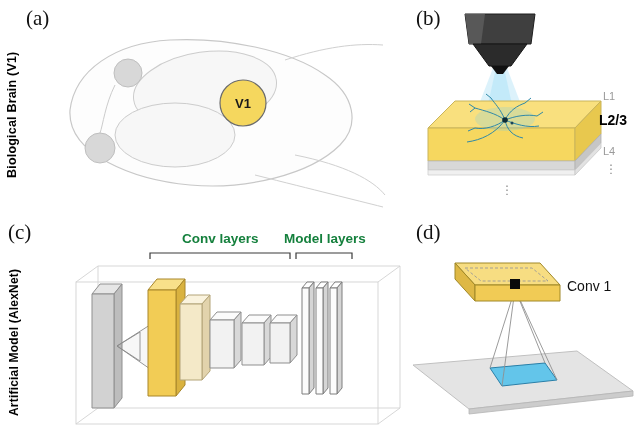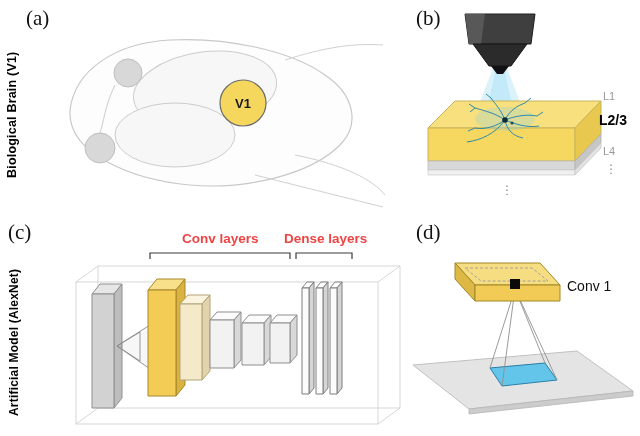--- a/index.html
+++ b/index.html
@@ -12,21 +12,21 @@
     position:absolute; font-family:"Liberation Serif", serif;
     font-size:21px; color:#111;
   }
   .vlabel {
     position:absolute; display:flex; align-items:center; justify-content:center;
     writing-mode:vertical-rl; transform:rotate(180deg);
     font-weight:700; font-size:12.5px; color:#000; letter-spacing:0.2px;
     white-space:nowrap;
   }
   .hlabel {
-    position:absolute; font-weight:700; font-size:13.5px; color:#ef4444;
+    position:absolute; font-weight:700; font-size:13.5px; color:#15803d;
     white-space:nowrap;
   }
   svg { position:absolute; display:block; }
   svg text { font-family:"Liberation Sans", sans-serif; }
   .layer-minor { font-size:11px; fill:#9a9a9a; }
   .layer-major { font-size:14px; font-weight:700; fill:#000; }
   .dots { font-size:12px; fill:#8a8a8a; }
   .conv1-text { font-size:14px; fill:#111; }
   .v1-text { font-size:13px; font-weight:700; fill:#1a1a1a; text-anchor:middle; }
 </style>
@@ -95,21 +95,21 @@
     <text x="188" y="147" class="layer-minor">L4</text>
     <text x="190" y="165" class="dots">⋮</text>
     <text x="86" y="186" class="dots">⋮</text>
   </svg>
 
   <div class="panel-letter" style="left:8px; top:220px;">(c)</div>
 
   <div class="vlabel" style="left:4px; top:254px; width:20px; height:176px; font-size:12px;">Artificial Model (AlexNet)</div>
 
   <div class="hlabel" style="left:182px; top:231px;">Conv layers</div>
-  <div class="hlabel" style="left:284px; top:231px;">Dense layers</div>
+  <div class="hlabel" style="left:284px; top:231px;">Model layers</div>
 
   <svg style="left:60px; top:228px;" width="345" height="205" viewBox="0 0 345 205">
 
     <polyline points="90,31 90,25 230,25 230,31" fill="none" stroke="#3a3a3a" stroke-width="1.2"></polyline>
     <polyline points="236,31 236,25 292,25 292,31" fill="none" stroke="#3a3a3a" stroke-width="1.2"></polyline>
 
     <g stroke="#d2d2d2" stroke-width="0.9" fill="none">
       <rect x="16" y="54" width="302" height="142"></rect>
       <polyline points="16,54 38,38 340,38 318,54"></polyline>
       <polyline points="340,38 340,180 318,196"></polyline>

